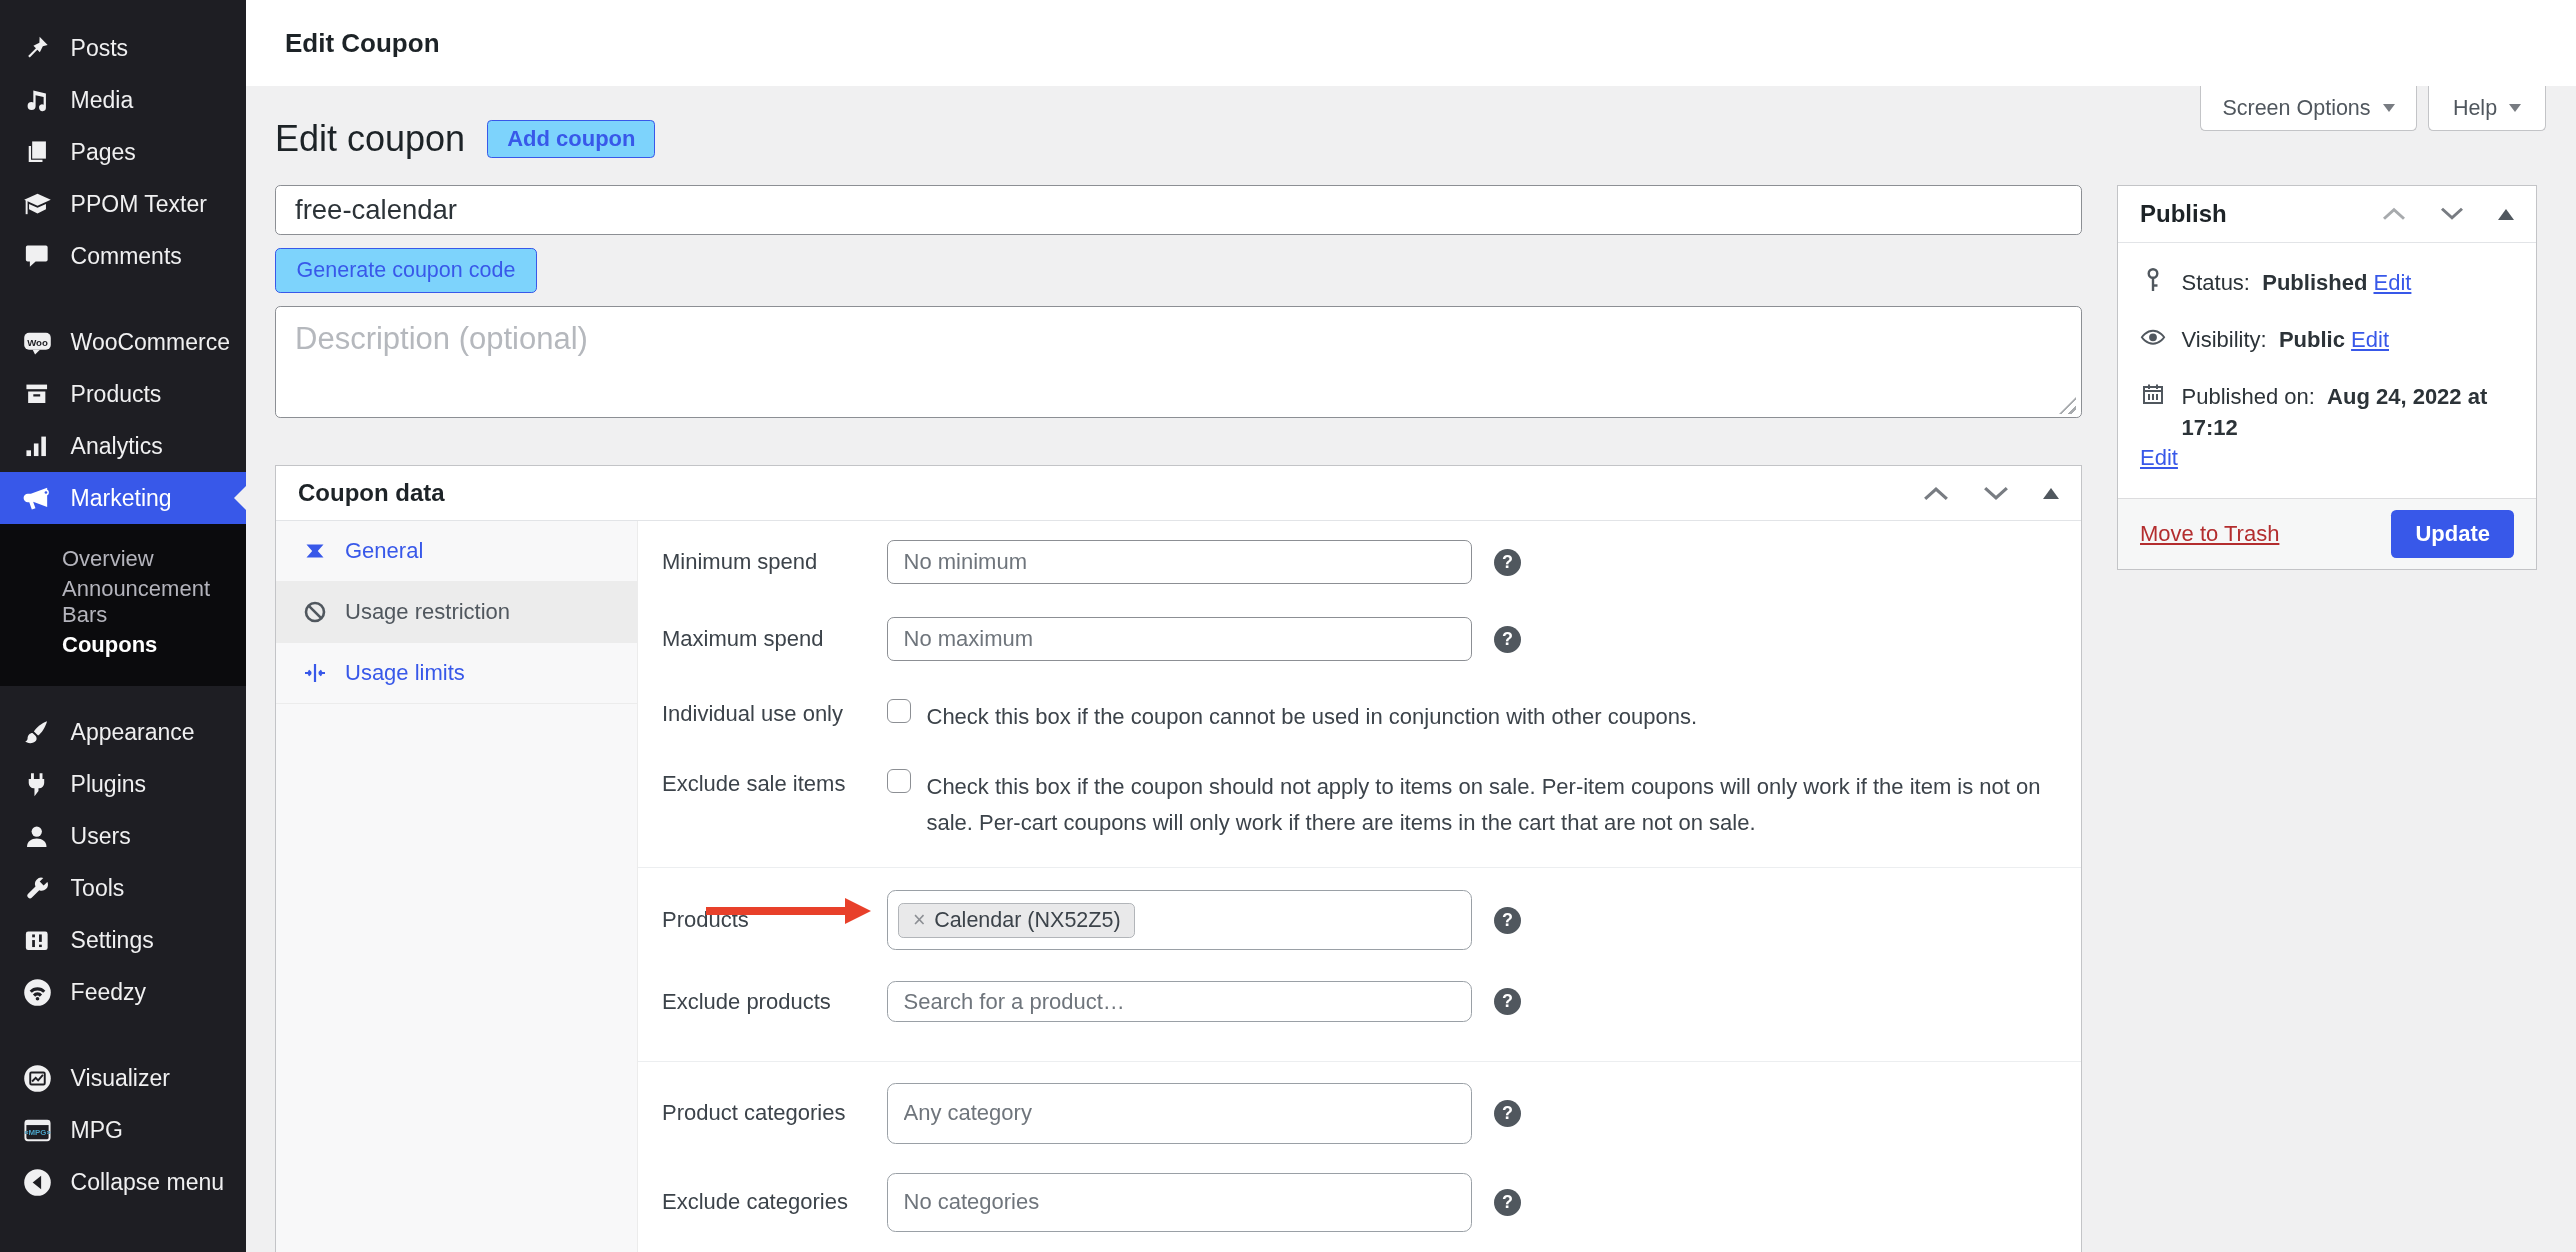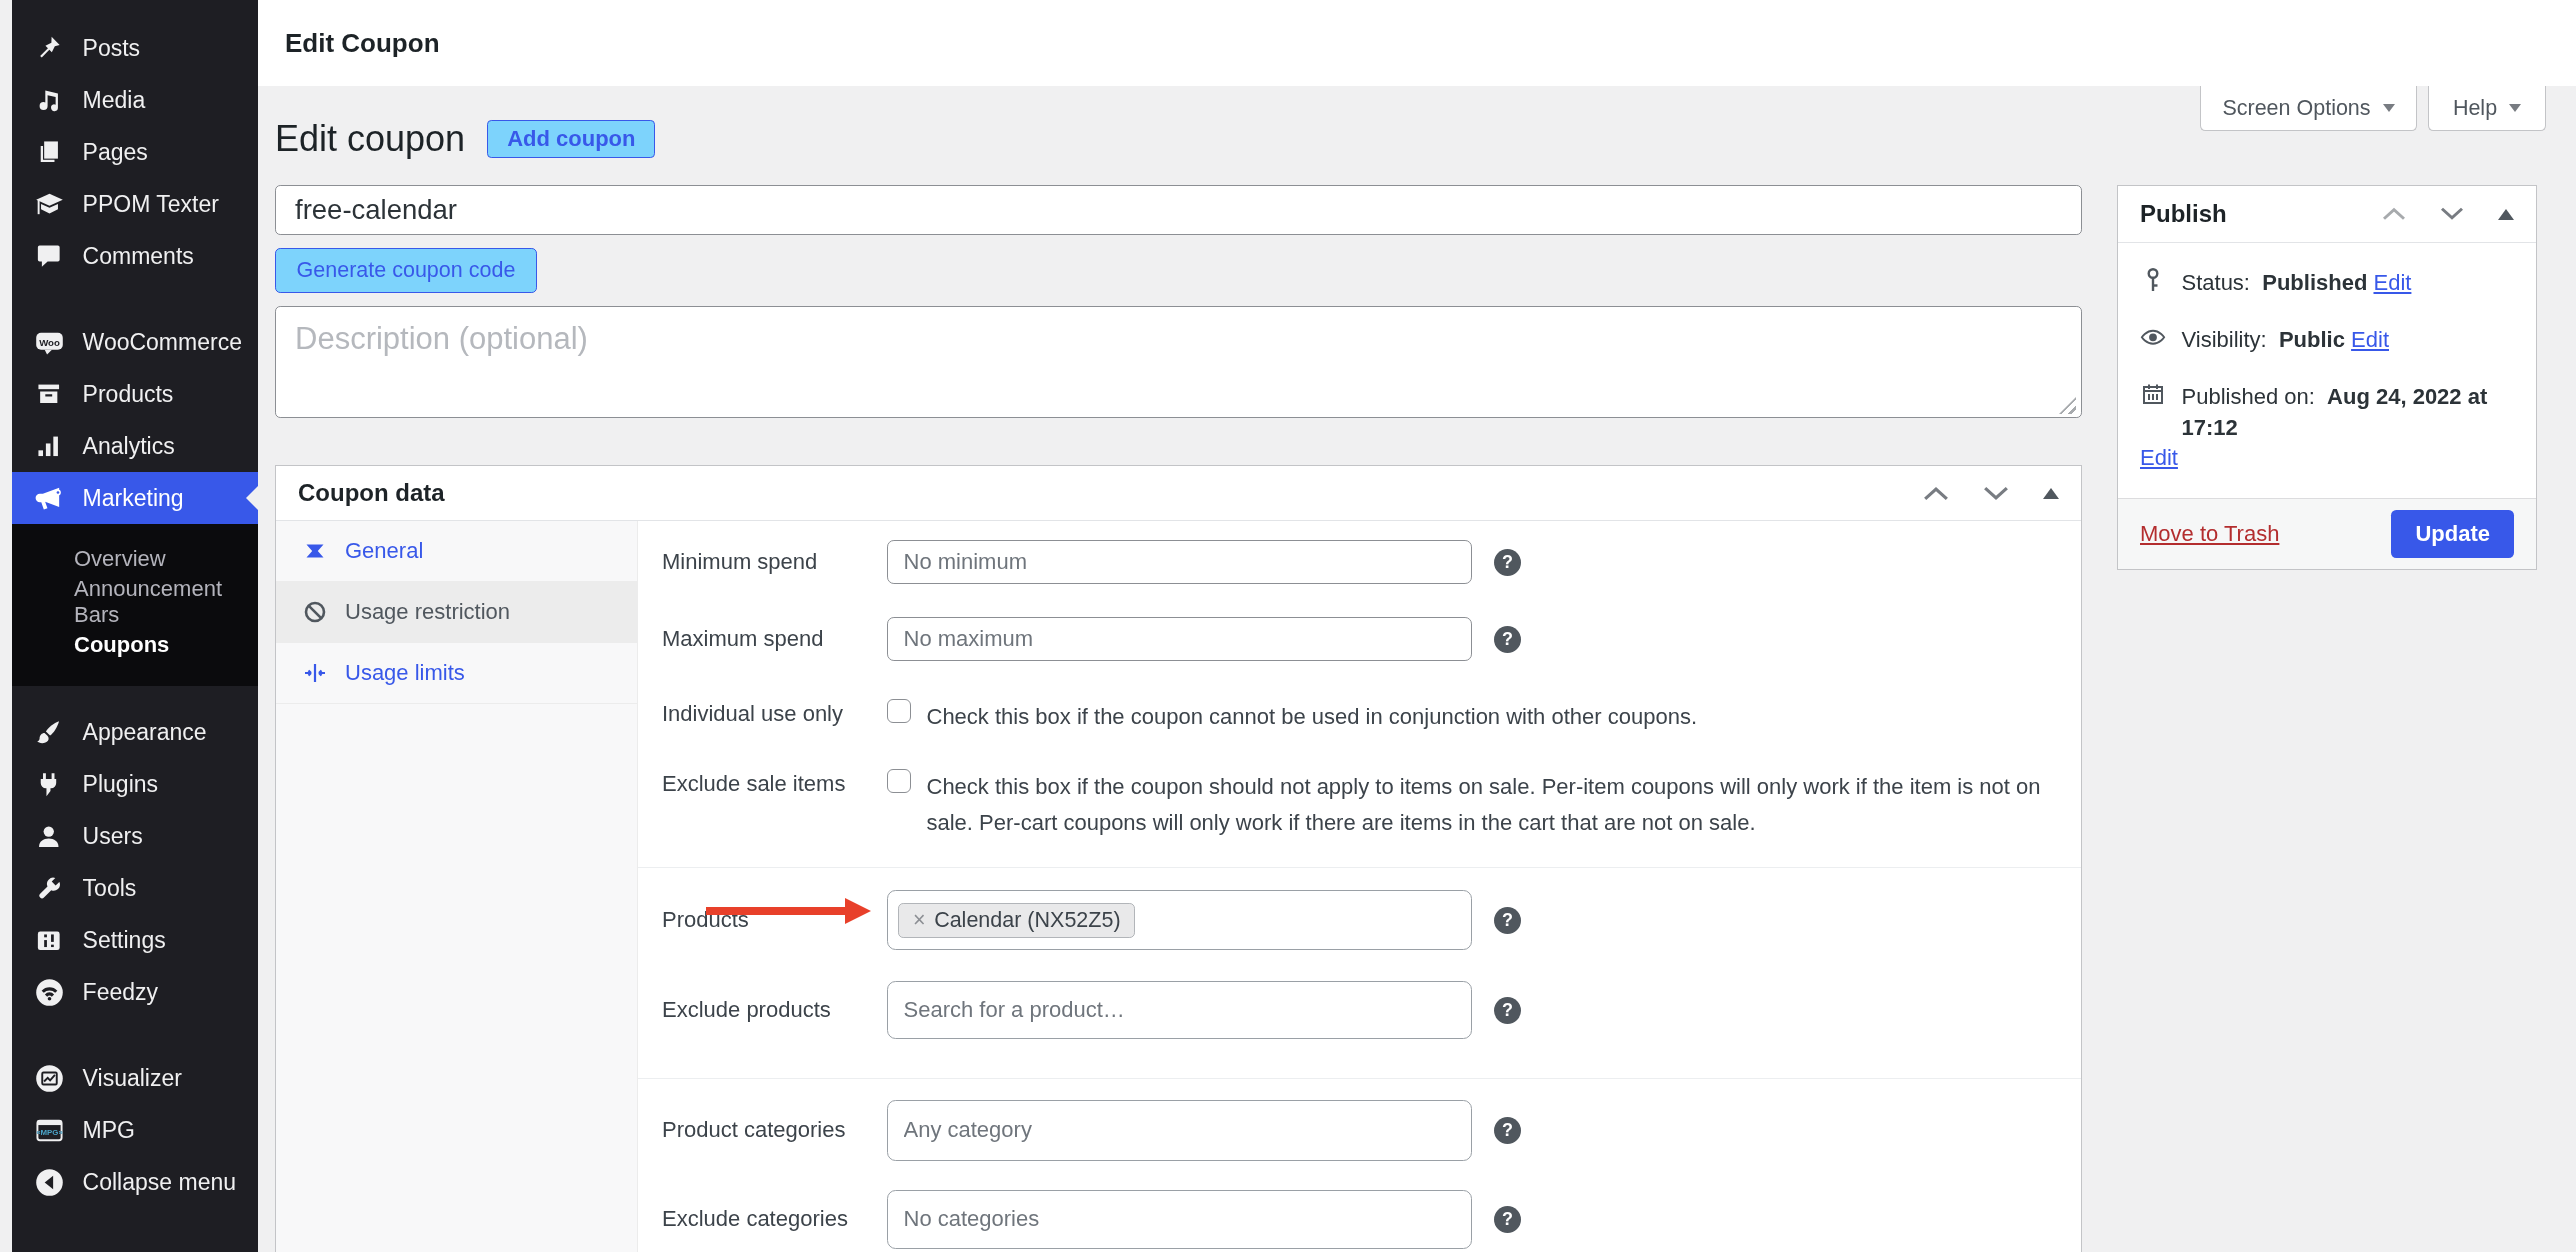--- a/index.html
+++ b/index.html
@@ -1,21 +1,21 @@
 <!DOCTYPE html>
 <html style="font-size:13.7px"><head>
 <meta charset="utf-8">
 <style>
   * { box-sizing: border-box; margin: 0; padding: 0; }
   html,body { width:2576px; height:1253px; }
   body { font-family: "Liberation Sans", sans-serif; background:#f0f0f1; overflow:hidden; }
   .stage { position:relative; width:2576px; height:1253px; background:#f0f0f1; overflow:hidden; }
 
   
-  .sidebar { position:absolute; left:12px; top:0; width:246px; height:1253px; background:#1e1e23; padding-top:22px; z-index:5; }
+  .sidebar { position:absolute; left:0; top:0; width:246px; height:1253px; background:#1e1e23; padding-top:22px; z-index:5; }
   .menu-item { position:relative; display:flex; align-items:center; height:52px; padding-left:20.6px; gap:17px;
                color:#f0f0f1; font-size:23px; cursor:pointer; }
   .menu-item .mi-icon { width:33px; height:33px; display:flex; align-items:center; justify-content:center; flex:0 0 33px; }
   .menu-item.gap-before { margin-top:34px; }
   .menu-item.active { background:#3858e9; color:#fff; }
   .menu-item.active::after { content:""; position:absolute; right:0; top:50%; transform:translateY(-50%);
                border-top:12px solid transparent; border-bottom:12px solid transparent; border-right:12px solid #f0f0f1; }
   .submenu { background:#0b0b0d; padding:13.7px 0 19px 0; }
   .submenu-item { display:flex; align-items:center; height:43px; padding-left:62px; color:#b4b4bc; font-size:22px; cursor:pointer; }
   .submenu-item.current { color:#ffffff; font-weight:bold; }
@@ -413,21 +413,21 @@
             <span class="chip">
               <span class="chip-x">×</span>
               <span>Calendar (NX52Z5)</span>
             </span>
           </div>
           <span class="help-tip">?</span>
         </div>
 
         <div class="frow" style="margin-bottom:39px;">
           <span class="flabel">Exclude products</span>
-          <input class="search-input" style="height: 58px;" type="text" placeholder="Search for a product…">
+          <input class="search-input" style="height: 41px;" type="text" placeholder="Search for a product…">
           <span class="help-tip">?</span>
         </div>
 
         <hr class="fdivider">
 
         <div class="frow" style="margin-top:20.6px; margin-bottom:29px;">
           <span class="flabel">Product categories</span>
           <input class="search-input" style="height: 61px;" type="text" placeholder="Any category">
           <span class="help-tip">?</span>
         </div>

